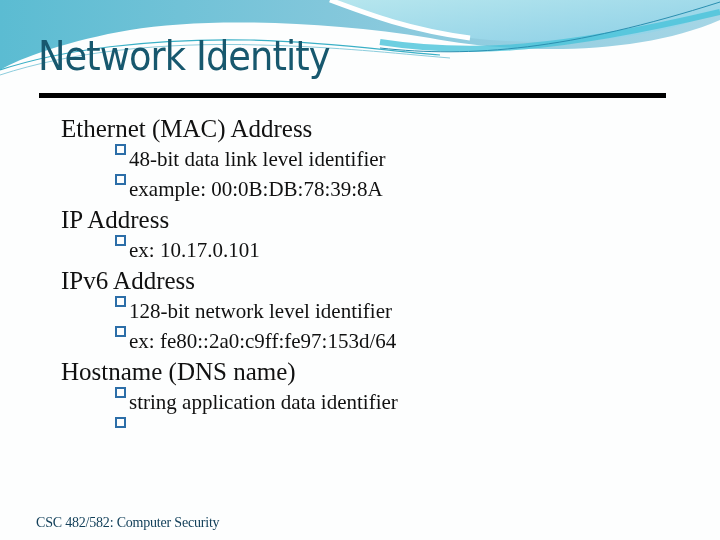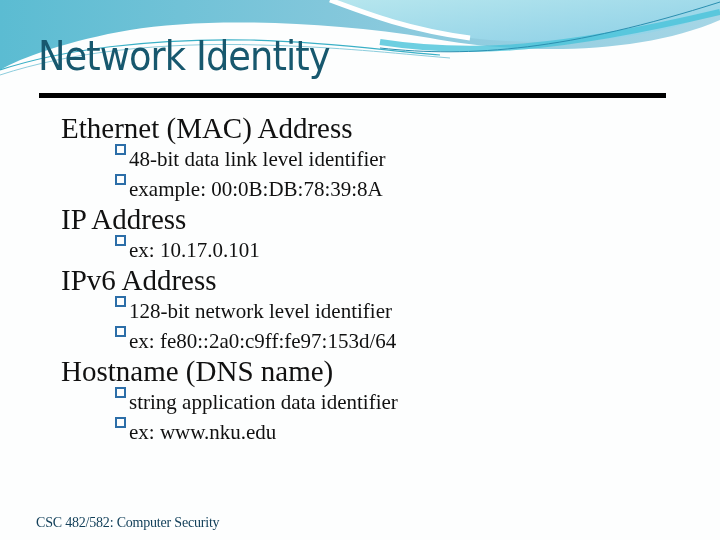--- a/index.html
+++ b/index.html
@@ -1,21 +1,21 @@
 <!DOCTYPE html>
 <html><head>
   <meta charset="utf-8">
   <style>
     html, body { margin: 0; padding: 0; }
     body { width: 720px; height: 540px; position: relative; overflow: hidden; background: #fdfefe; font-family: "DejaVu Serif", serif; }
     .bg { position: absolute; left: 0; top: 0; width: 720px; height: 540px; }
     .title { position: absolute; left: 38px; top: 36px; font-family: "DejaVu Sans", sans-serif; font-size: 40px; color: #17586e; letter-spacing: -1px; line-height: 1; transform: scaleX(0.92); transform-origin: left top; }
     .rule { position: absolute; left: 39px; top: 93px; width: 627px; height: 5px; background: #000; }
     .content { position: absolute; left: 61px; top: 113px; width: 640px; }
-    .l1 { font-family: "Liberation Serif", serif; font-size: 29px; color: #111; height: 31px; line-height: 31px; }
+    .l1 { font-family: "Liberation Serif", serif; font-size: 25px; color: #111; height: 31px; line-height: 31px; }
     .l2 { font-family: "Liberation Serif", serif; font-size: 21px; color: #111; height: 30px; line-height: 30px; padding-left: 54px; display: flex; }
     .bullet { display: inline-block; width: 11px; height: 11px; border: 2px solid #2c6ea8; box-sizing: border-box; margin-right: 3px; flex: 0 0 auto; }
     .footer { position: absolute; left: 36px; top: 515px; font-family: "Liberation Serif", serif; font-size: 14px; color: #13405a; letter-spacing: -0.2px; }
   </style>
 </head>
 <body>
 
 <svg class="bg" viewBox="0 0 720 540" xmlns="http://www.w3.org/2000/svg">
   <defs>
     <linearGradient id="g1" x1="0" y1="0" x2="1" y2="0">
@@ -67,17 +67,16 @@
       <span>ex: fe80::2a0:c9ff:fe97:153d/64</span>
     </div>
 
   <div class="l1">Hostname (DNS name)</div>
   <div class="l2">
       <span class="bullet"></span>
       <span>string application data identifier</span>
     </div>
   <div class="l2">
       <span class="bullet"></span>
-      <span>ex: www.nku.edu</span>
     </div>
 </div>
 
 <div class="footer">CSC 482/582: Computer Security</div>
 
 </body></html>

